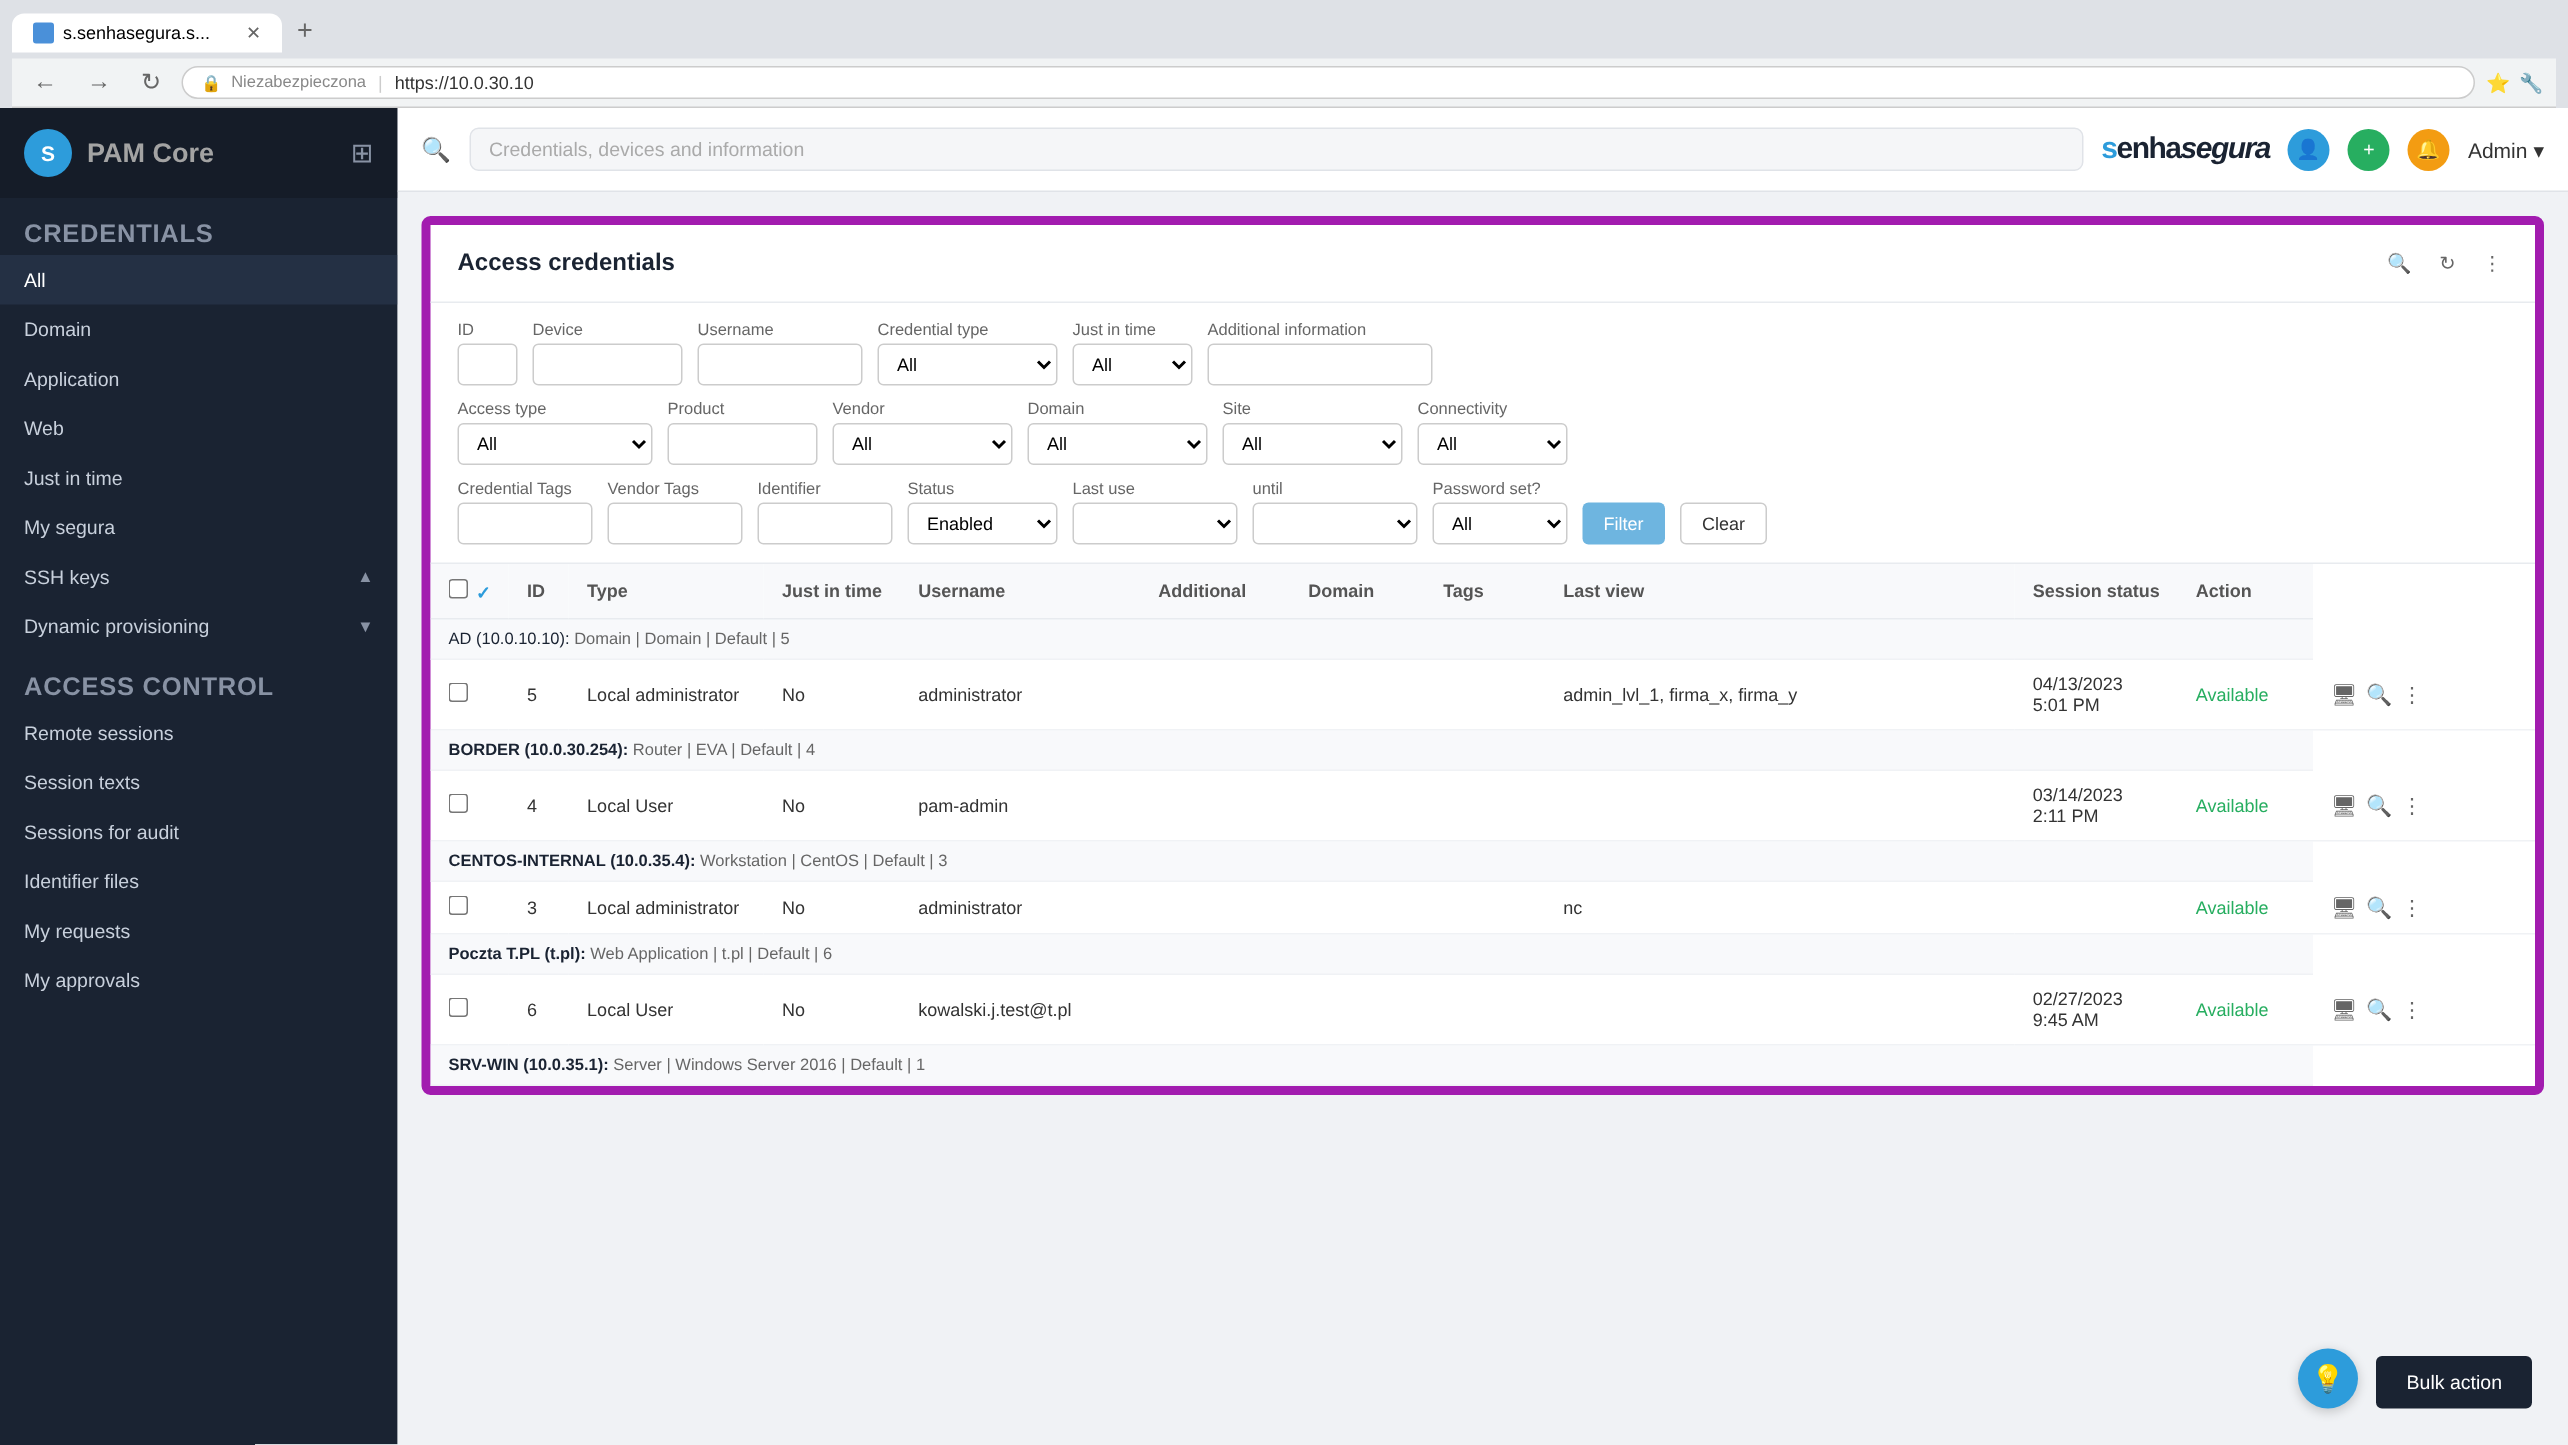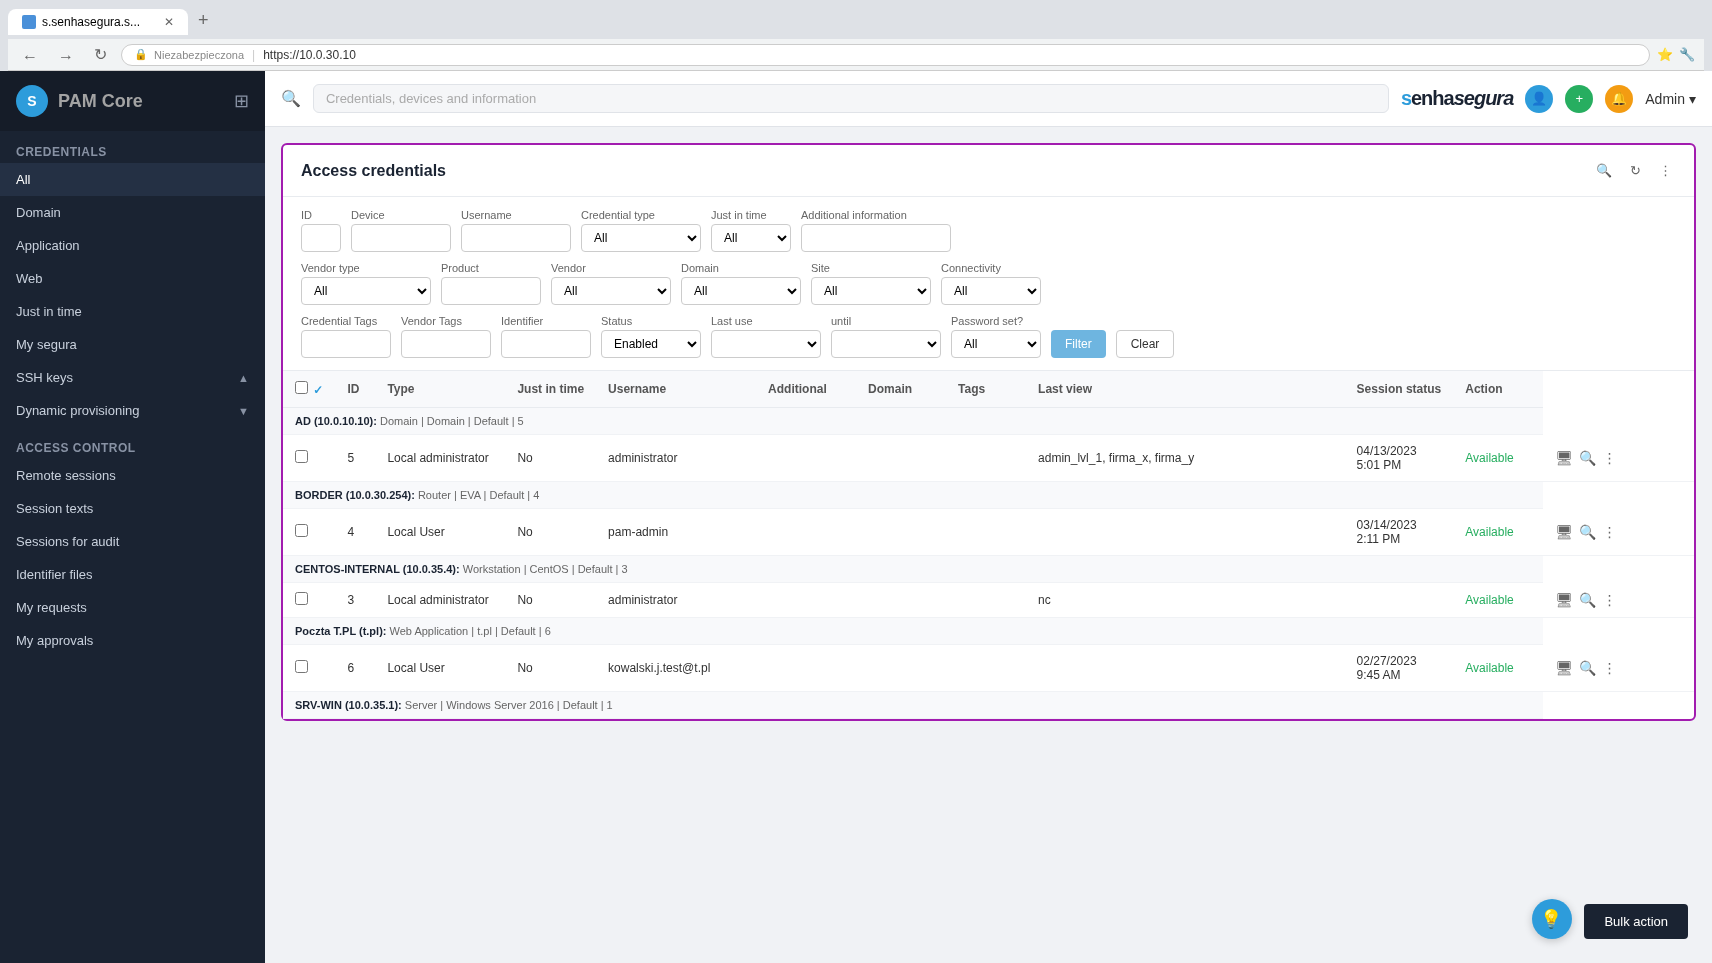--- a/index.html
+++ b/index.html
@@ -22,21 +22,21 @@
     
     .app { display: flex; flex: 1; overflow: hidden; }
 
     
     .sidebar { width: 265px; background: #1a2332; color: #c8d0dc; display: flex; flex-direction: column; overflow-y: auto; flex-shrink: 0; }
     .sidebar-header { display: flex; align-items: center; gap: 10px; padding: 14px 16px; background: #151c28; }
     .sidebar-logo { width: 32px; height: 32px; background: #2d9cdb; border-radius: 50%; display: flex; align-items: center; justify-content: center; color: #fff; font-size: 14px; font-weight: bold; }
     .sidebar-title { font-size: 18px; color: #a3a3a3; font-weight: 600; }
     .sidebar-grid-icon { margin-left: auto; color: #8892a4; cursor: pointer; font-size: 18px; }
 
-    .sidebar-section-label { font-size: 12px; font-weight: 700; color: #8892a4; padding: 14px 16px 4px; text-transform: uppercase; letter-spacing: 0.5px; }
+    .sidebar-section-label { font-size: 17px; font-weight: 700; color: #8892a4; padding: 14px 16px 4px; text-transform: uppercase; letter-spacing: 0.5px; }
     .sidebar-item { display: flex; align-items: center; padding: 9px 16px; cursor: pointer; color: #c8d0dc; font-size: 13px; gap: 8px; }
     .sidebar-item.active { background: #243044; color: #fff; }
     .sidebar-item .arrow { margin-left: auto; font-size: 11px; color: #8892a4; }
 
     
     .main { flex: 1; display: flex; flex-direction: column; overflow: hidden; }
 
     
     .topbar { background: #fff; display: flex; align-items: center; padding: 0 16px; height: 56px; border-bottom: 1px solid #e0e3e8; gap: 12px; flex-shrink: 0; }
     .search-box { flex: 1; display: flex; align-items: center; gap: 8px; background: #f5f6f8; border: 1px solid #e0e3e8; border-radius: 6px; padding: 6px 12px; color: #999; font-size: 14px; }
@@ -45,21 +45,21 @@
     .topbar-icon { width: 28px; height: 28px; border-radius: 50%; display: flex; align-items: center; justify-content: center; cursor: pointer; }
     .topbar-icon.blue { background: #2d9cdb; color: #fff; }
     .topbar-icon.green { background: #27ae60; color: #fff; }
     .topbar-icon.orange { background: #f39c12; color: #fff; }
     .admin-btn { display: flex; align-items: center; gap: 4px; color: #333; font-size: 14px; cursor: pointer; }
 
     
     .content { flex: 1; overflow-y: auto; padding: 16px; background: #f0f2f5; }
 
     
-    .page-card { background: #fff; border-radius: 6px; border: 2px solid #a21caf; }
+    .page-card { background: #fff; border-radius: 6px; border: 6px solid #a21caf; }
     .page-card-header { display: flex; align-items: center; justify-content: space-between; padding: 14px 18px; border-bottom: 1px solid #e8ebef; }
     .page-card-title { font-size: 16px; font-weight: 600; color: #1a2332; }
     .page-card-actions { display: flex; gap: 10px; color: #666; }
     .page-card-action { cursor: pointer; padding: 4px; }
 
     
     .filter-area { padding: 12px 18px; border-bottom: 1px solid #e8ebef; }
     .filter-row { display: flex; align-items: flex-end; gap: 10px; margin-bottom: 10px; flex-wrap: wrap; }
     .filter-row:last-child { margin-bottom: 0; }
     .filter-group { display: flex; flex-direction: column; gap: 3px; }
@@ -278,21 +278,21 @@
               </select>
             </div>
             <div class="filter-group">
               <label class="filter-label">Additional information</label>
               <input class="filter-input addinfo-input" type="text" style="">
             </div>
           </div>
 
           <div class="filter-row">
             <div class="filter-group">
-              <label class="filter-label">Vendor type</label>
+              <label class="filter-label">Access type</label>
               <select class="filter-select devtype-select">
                 <option>All</option>
               </select>
             </div>
             <div class="filter-group">
               <label class="filter-label">Product</label>
               <input class="filter-input product-input" type="text" style="">
             </div>
             <div class="filter-group">
               <label class="filter-label">Vendor</label>
@@ -377,21 +377,21 @@
                 <th class="col-additional"><span>Additional</span></th>
                 <th class="col-domain"><span>Domain</span></th>
                 <th class="col-tags"><span>Tags</span></th>
                 <th><span>Last view</span></th>
                 <th class="col-sessionstatus"><span>Session status</span></th>
                 <th class="col-action"><span>Action</span></th>
               </tr>
             </thead>
             <tbody id="table-body">
             <tr class="group-row">
-                  <td colspan="11"><span style="color:#1a2332;font-weight:700;">AD (10.0.10.10):</span> <span style="color:#666;font-weight:400;">Domain | Domain | Default | 5</span></td>
+                  <td colspan="11"><span style="color:#1a2332;font-weight:400;">AD (10.0.10.10):</span> <span style="color:#666;font-weight:400;">Domain | Domain | Default | 5</span></td>
                 </tr>
                 <tr class="data-row">
         <td class="checkbox-cell">
           <input type="checkbox" class="checkbox-input" style="">
         </td>
         <td>5</td>
         <td>Local administrator</td>
         <td>No</td>
         <td>administrator</td>
         <td></td>

